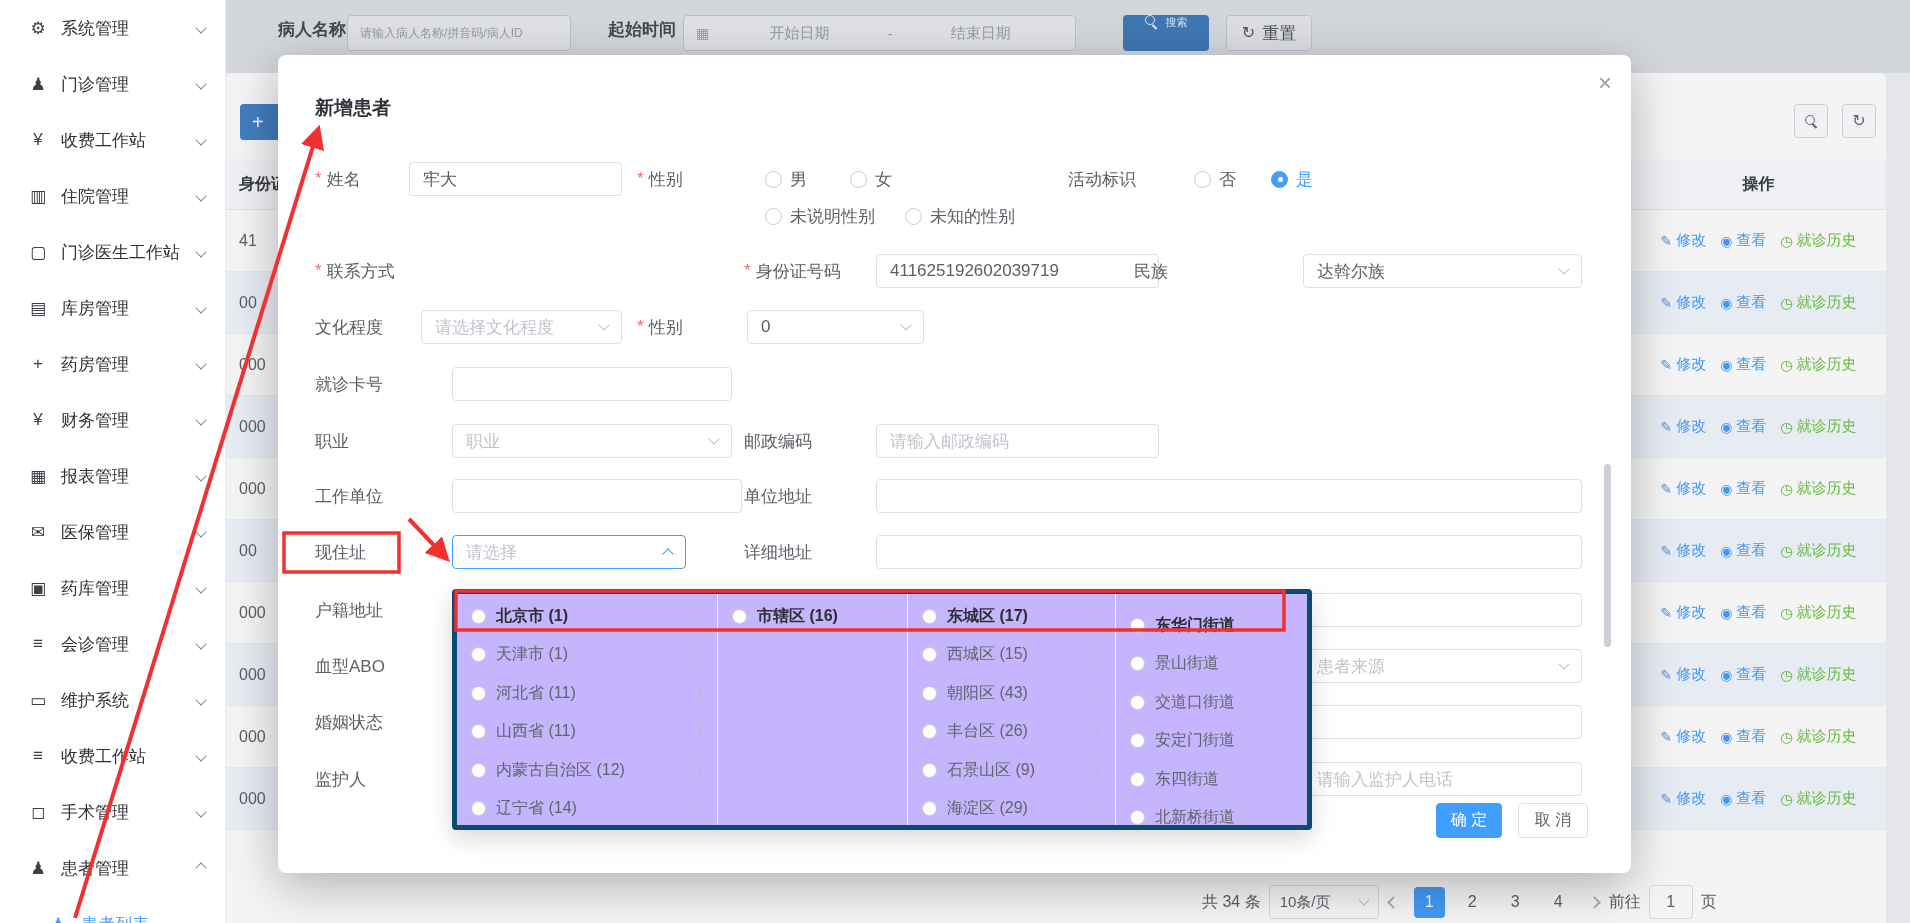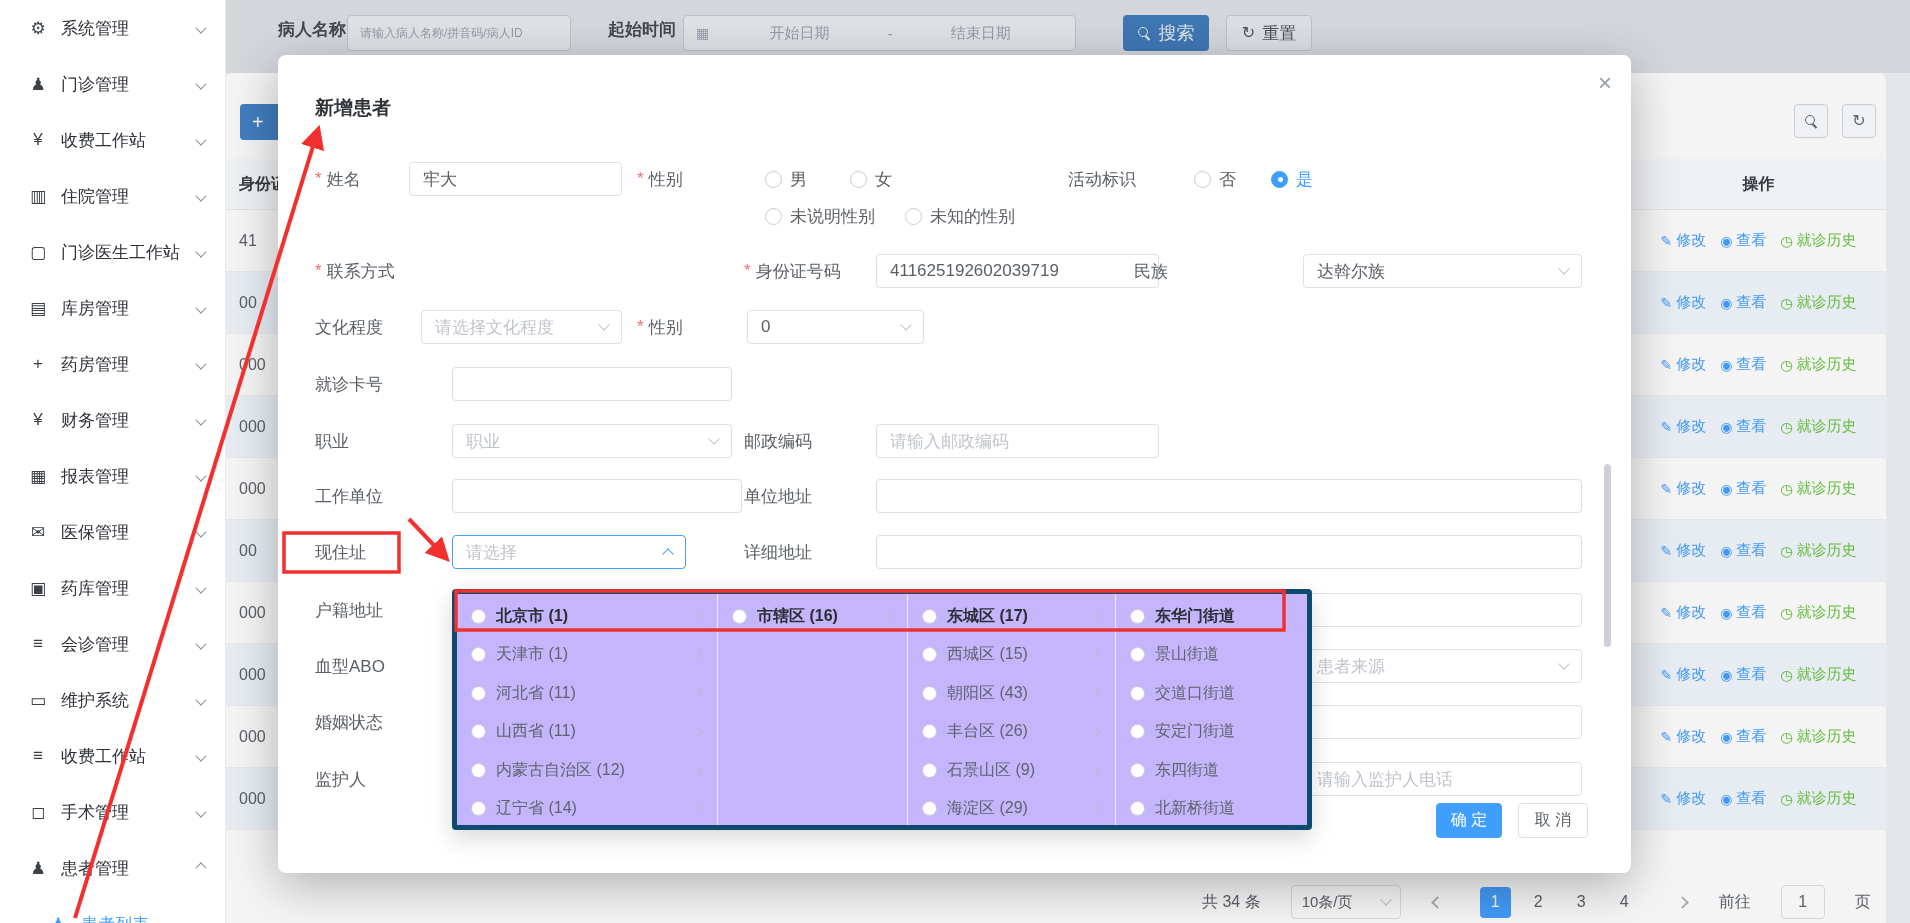--- a/index.html
+++ b/index.html
@@ -21,21 +21,21 @@
   .sb-sub .sb-icon{color:#409EFF}
 
   
   .filter-strip{position:absolute;left:226px;top:0;width:1684px;height:73px;background:#dce0e5}
   .f-label{font-size:17px;font-weight:700;color:#41464d;line-height:30px}
   .f-input{background:#e9ebee;border:1px solid #c2c7ce;border-radius:4px;height:36px;display:flex;align-items:center;padding:0 12px;overflow:hidden}
   .ph-dim{color:#99a0a9;font-size:12px;white-space:nowrap}
   .cal-icon{color:#9aa1a9;font-size:14px;margin-right:8px}
   .dr-part{flex:1;text-align:center;color:#99a0a9;font-size:15px}
   .dr-sep{color:#99a0a9;font-size:15px;padding:0 6px}
-  .btn-search{height:36px;background:#3d79b8;border-radius:4px;color:#e9eef5;font-size:18px;display:flex;align-items:center;justify-content:center;gap:8px;cursor:pointer}
+  .btn-search{height:36px;background:#3d79b8;border-radius:4px;color:#e9eef5;font-size:11px;display:flex;justify-content:center;gap:8px;cursor:pointer}
   .btn-reset{height:36px;background:#e6e8ec;border:1px solid #c2c7ce;border-radius:4px;color:#4c5158;font-size:17px;display:flex;align-items:center;justify-content:center;gap:7px;cursor:pointer}
   .rfr{font-size:16px;line-height:1}
   .mag{position:relative;width:13px;height:13px;display:inline-block}
   .mag::before{content:"";position:absolute;left:0;top:0;width:8px;height:8px;border:1.7px solid currentColor;border-radius:50%}
   .mag::after{content:"";position:absolute;left:8.5px;top:8.5px;width:6px;height:1.8px;background:currentColor;transform:rotate(45deg);transform-origin:0 0}
 
   
   .card{position:absolute;left:226px;top:73px;width:1660px;height:850px;background:#fff;border-radius:6px 6px 0 0}
   .add-sliver{position:absolute;left:14px;top:31px;width:90px;height:36px;background:#3f7fc4;border-radius:4px;color:#fff;font-size:20px;display:flex;align-items:center;padding-left:12px}
   .tool-btn{position:absolute;top:31px;width:34px;height:34px;border:1px solid #d2d6dc;border-radius:4px;background:#fbfcfd;display:flex;align-items:center;justify-content:center;color:#5f656d;cursor:pointer}
@@ -44,21 +44,21 @@
   .th-actions{position:absolute;left:1405px;width:255px;text-align:center}
   .t-row{position:absolute;left:0;width:1660px;height:62px;border-bottom:1px solid #edf1f6;display:flex;align-items:center;background:#fff}
   .t-row.stripe{background:#f1f7fd}
   .t-id{padding-left:13px;font-size:16px;color:#5a5f66;width:220px;overflow:hidden;white-space:nowrap}
   .t-actions{position:absolute;left:1405px;width:255px;display:flex;justify-content:center;gap:14px;font-size:15px;white-space:nowrap}
   .t-link{display:flex;align-items:center;gap:4px;color:#409EFF;cursor:pointer}
   .t-link.green{color:#67C23A}
   .tl-i{font-size:14px}
 
   
-  .pagination{position:absolute;left:976px;top:810px;height:38px;display:flex;align-items:center;gap:30px;font-size:16px;color:#5a5f66}
+  .pagination{position:absolute;left:976px;top:810px;height:38px;display:flex;align-items:center;gap:8px;font-size:16px;color:#5a5f66}
   .pg-size{width:110px;height:34px;border:1px solid #dcdfe6;border-radius:4px;background:#fff;display:flex;align-items:center;padding:0 10px;font-size:15px;color:#5a5f66;cursor:pointer}
   .arrow{margin-left:auto;width:8px;height:8px;border-width:1.7px;color:#c0c4cc;margin-top:-4px}
   .pg-chev{display:inline-flex;align-items:center;color:#aeb4bc;cursor:pointer;padding:0 2px}
   .pg-pages{display:inline-flex;align-items:center}
   .pg-num{min-width:31px;height:31px;display:inline-flex;align-items:center;justify-content:center;border-radius:4px;margin:0 6px;color:#5a5f66;cursor:pointer}
   .pg-num.active{background:#409EFF;color:#fff}
   .pg-input{width:44px;height:34px;border:1px solid #dcdfe6;border-radius:4px;background:#fff;display:flex;align-items:center;justify-content:center;color:#5a5f66}
 
   .main-dim{position:absolute;left:226px;top:0;width:1684px;height:923px;background:rgba(96,104,118,0.07);z-index:20;pointer-events:none}
 
@@ -553,21 +553,21 @@
           <span class="rdo"></span>
           <span class="cas-label">石景山区 (9)</span>
           <span class="chv right cas-chv"></span>
         </div>
         <div class="cas-item">
           <span class="rdo"></span>
           <span class="cas-label">海淀区 (29)</span>
           <span class="chv right cas-chv"></span>
         </div>
       </div>
-      <div class="cas-col" style="width: 199px;">
+      <div class="cas-col" style="width: 199px; margin-top: 9px;">
         <div class="cas-item active">
           <span class="rdo"></span>
           <span class="cas-label">东华门街道</span>
         </div>
         <div class="cas-item">
           <span class="rdo"></span>
           <span class="cas-label">景山街道</span>
         </div>
         <div class="cas-item">
           <span class="rdo"></span>

